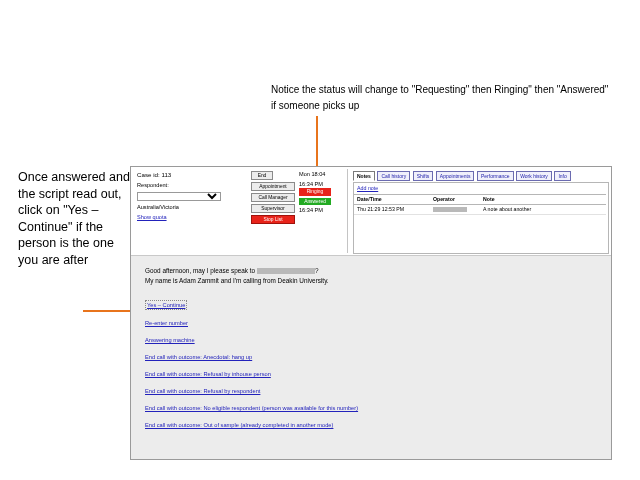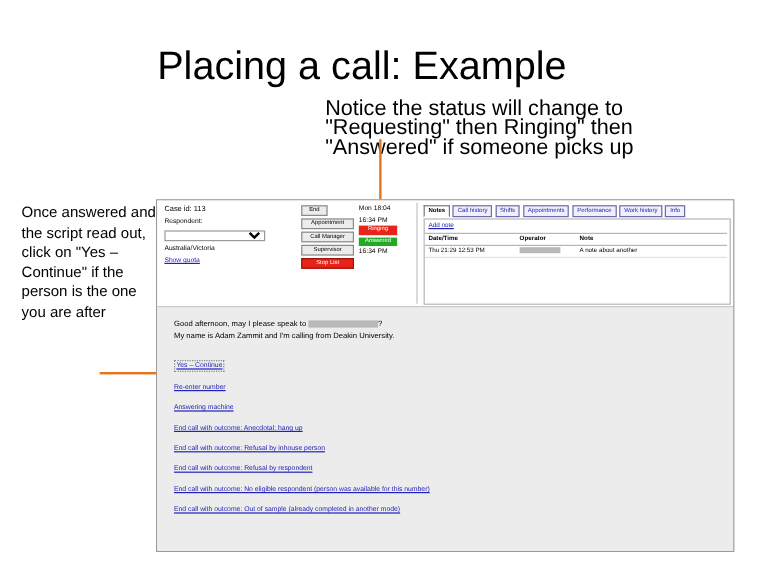--- a/index.html
+++ b/index.html
@@ -15,21 +15,21 @@
   
   .title {
     position:absolute; left:131px; top:36px; width:480px;
     font-size:33px; font-weight:normal; letter-spacing:0px;
     color:#000; white-space:nowrap;
   }
 
   
   .anno-top {
     position:absolute; left:271px; top:82px; width:340px;
-    font-size:18px; line-height:16px; color:#000;
+    font-size:10px; line-height:16px; color:#000;
   }
   .arrow-down {
     position:absolute; left:316px; top:116px; width:2px; height:54px;
     background:#e8741c;
   }
   .arrow-down:after {
     content:""; position:absolute; left:-4px; bottom:-7px;
     border-left:5px solid transparent; border-right:5px solid transparent;
     border-top:8px solid #e8741c;
   }
@@ -130,21 +130,20 @@
     display:block; font-size:5.7px; line-height:8px; color:#2222bb;
     text-decoration:underline; margin-bottom:9px;
   }
   .script .links a.first { border:1px dotted #888; display:inline-block; padding:0 1px; }
 </style>
 </head>
 <body>
 
 <div class="slide">
 
-  <div class="title">Placing a call: Example</div>
 
   <div class="anno-top">Notice the status will change to "Requesting" then Ringing" then "Answered" if someone picks up</div>
   <div class="arrow-down"></div>
 
   <div class="anno-left">Once answered and the script read out, click on "Yes – Continue" if the person is the one you are after</div>
   <div class="arrow-right"></div>
 
   <div class="shot">
 
     <div class="shot-top">

